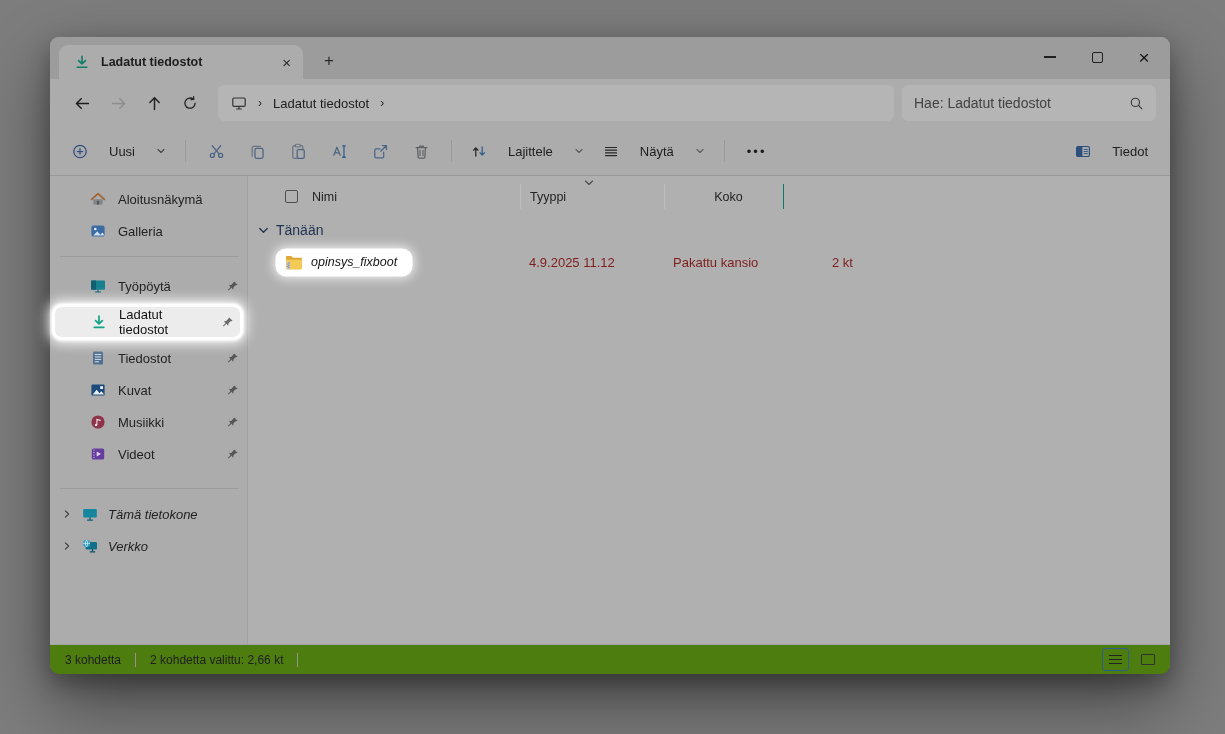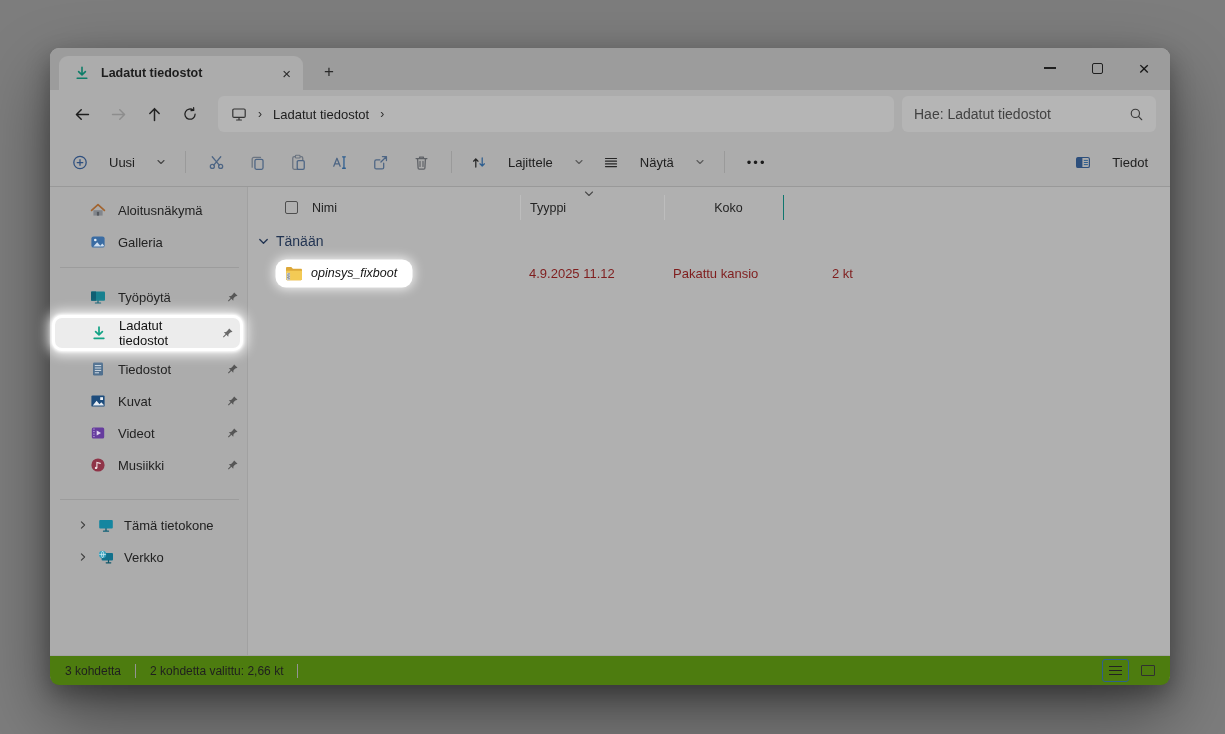--- a/index.html
+++ b/index.html
@@ -5,21 +5,21 @@
   * { margin:0; padding:0; box-sizing:border-box; }
   html,body { width:1225px; height:734px; }
   body {
     background:#7d7d7d;
     font-family:"Liberation Sans", sans-serif;
     color:#242424;
     position:relative;
     overflow:hidden;
   }
   .window {
-    position:absolute; left:50px; top:48px; width:1120px; height:636px;
+    position:absolute; left:50px; top:37px; width:1120px; height:636px;
     background:#acacac; border-radius:9px;
     box-shadow:0 30px 70px rgba(0,0,0,.45), 0 10px 25px rgba(0,0,0,.30);
     font-size:13px;
   }
   
   .tabbar { height:42px; background:#9c9c9c; border-radius:9px 9px 0 0; position:relative; }
   .tab {
     position:absolute; left:9px; bottom:0; width:244px; height:34px;
     background:#acacac; border-radius:9px 9px 0 0;
     display:flex; align-items:center; gap:11px; padding:0 12px 0 15px;
@@ -61,21 +61,21 @@
   .more-dots { font-size:13px; letter-spacing:2px; color:#1c1c1c; padding:0 12px; }
   .spacer { flex:1; }
   
   .wbody { display:flex; height:468px; }
   .sidebar { width:198px; background:#acacac; border-right:1px solid #a1a1a1; padding-top:7px; flex:0 0 auto; }
   .side-item { height:32px; display:flex; align-items:center; gap:12px; padding:0 8px 0 40px; font-size:13px; color:#222; }
   .side-item .pin { margin-left:auto; display:flex; }
   .side-divider { height:1px; background:#9c9c9c; margin:9px 8px 9px 10px; }
   .pinned-block { margin-top:13px; }
   .tree-block { margin-top:5px; }
-  .tree-item { padding-left:28px; gap:10px; }
+  .tree-item { padding-left:12px; gap:10px;font-style:italic; }
   .side-item.spotlight {
     height:36px; margin:2px 4px 2px 2px; padding:0 6px 0 36px;
     background:#ececec; border:3px solid #ffffff; border-radius:10px;
     box-shadow:0 0 12px 4px rgba(255,255,255,.85), 0 0 3px 1px rgba(255,255,255,.9);
     color:#121212; font-weight:400; position:relative; z-index:2;
   }
   .main { flex:1; background:#b0b0b0; padding:5px 0 0 10px; position:relative; }
   .cols-header { display:grid; grid-template-columns:252px 144px 120px 84px; height:25px;
     align-items:center; margin:3px 0 0 10px; position:relative; }
   .col-h { font-size:12.5px; color:#232323; padding-left:9px; height:25px; display:flex; align-items:center; gap:14px; }
@@ -353,41 +353,41 @@
           <span>Kuvat</span>
           <span class="pin">
             <svg width="13" height="13" viewBox="0 0 14 14">
                 <path d="M8.8 1.6 12.4 5.2 10 6l-1.9 1.9-.3 2.5-2-2L2.9 11.3l-.8-.8 2.9-2.9-2-2 2.5-.3L7.4 3.4z" fill="#565656"></path>
               </svg>
           </span>
         </div>
         <div class="side-item">
           <span class="icon16">
             <svg width="16" height="16" viewBox="0 0 16 16">
+                <circle cx="8" cy="8" r="6.6" fill="#8f3448"></circle>
+                <path d="M6.9 10.8V5.4l3.4 1" stroke="#f0e3e7" stroke-width="1.1" fill="none" stroke-linecap="round"></path>
+                <circle cx="6" cy="10.9" r="1.2" fill="#f0e3e7"></circle>
+              </svg>
+          </span>
+          <span>Musiikki</span>
+          <span class="pin">
+            <svg width="13" height="13" viewBox="0 0 14 14">
+                <path d="M8.8 1.6 12.4 5.2 10 6l-1.9 1.9-.3 2.5-2-2L2.9 11.3l-.8-.8 2.9-2.9-2-2 2.5-.3L7.4 3.4z" fill="#565656"></path>
+              </svg>
+          </span>
+        </div>
+        <div class="side-item">
+          <span class="icon16">
+            <svg width="16" height="16" viewBox="0 0 16 16">
                 <rect x="1.8" y="2.4" width="12.4" height="11.2" rx="1.6" fill="#663c9e"></rect>
                 <path d="M6.7 5.4v5.2L11 8z" fill="#e0d4f0"></path>
                 <path d="M3.5 4.1h.9M3.5 6.6h.9M3.5 9.1h.9M3.5 11.6h.9" stroke="#b49ad6" stroke-width="0.9" stroke-linecap="round"></path>
               </svg>
           </span>
           <span>Videot</span>
-          <span class="pin">
-            <svg width="13" height="13" viewBox="0 0 14 14">
-                <path d="M8.8 1.6 12.4 5.2 10 6l-1.9 1.9-.3 2.5-2-2L2.9 11.3l-.8-.8 2.9-2.9-2-2 2.5-.3L7.4 3.4z" fill="#565656"></path>
-              </svg>
-          </span>
-        </div>
-        <div class="side-item">
-          <span class="icon16">
-            <svg width="16" height="16" viewBox="0 0 16 16">
-                <circle cx="8" cy="8" r="6.6" fill="#8f3448"></circle>
-                <path d="M6.9 10.8V5.4l3.4 1" stroke="#f0e3e7" stroke-width="1.1" fill="none" stroke-linecap="round"></path>
-                <circle cx="6" cy="10.9" r="1.2" fill="#f0e3e7"></circle>
-              </svg>
-          </span>
-          <span>Musiikki</span>
           <span class="pin">
             <svg width="13" height="13" viewBox="0 0 14 14">
                 <path d="M8.8 1.6 12.4 5.2 10 6l-1.9 1.9-.3 2.5-2-2L2.9 11.3l-.8-.8 2.9-2.9-2-2 2.5-.3L7.4 3.4z" fill="#565656"></path>
               </svg>
           </span>
         </div>
       </div>
 
       <div class="side-divider" style="margin-top:18px;"></div>
 

